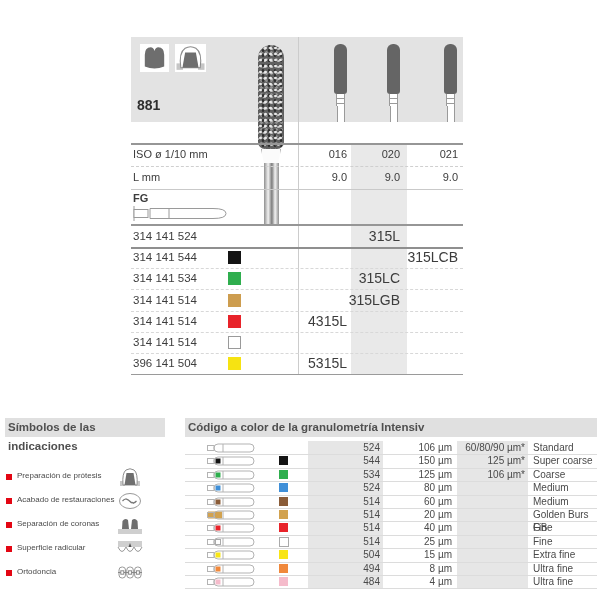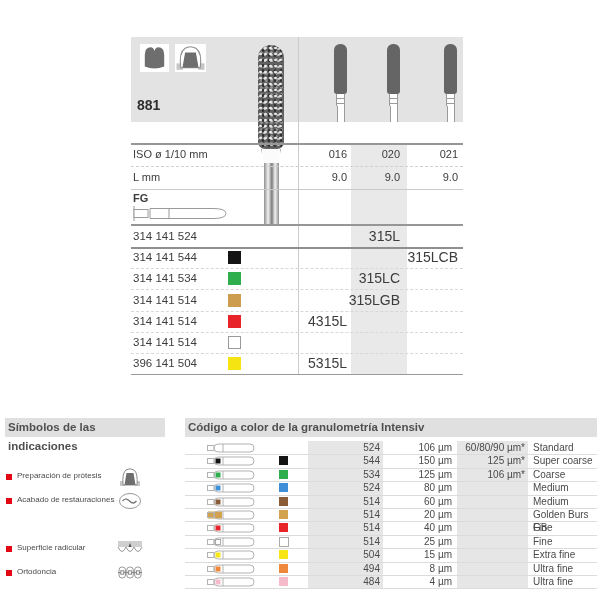--- a/index.html
+++ b/index.html
@@ -203,20 +203,29 @@
   <div class="sym-item" style="top:73px;">
     <span class="sym-bullet"></span>
     <span class="sym-label">Acabado de restauraciones</span>
     <svg class="sym-icon" width="26" height="24" viewBox="0 0 26 24">
       <ellipse cx="13" cy="12" rx="10.5" ry="7.5" fill="#fff" stroke="#999"></ellipse>
       <path d="M5.5 12 q3.5 -4 7 0 t7 0" fill="none" stroke="#777" stroke-width="1.2"></path>
       <path d="M9 9.5 l2 2 M15 13 l2 1.5" stroke="#777" stroke-width="1"></path>
     </svg>
   </div>
 
+  <div class="sym-item" style="top:97px;">
+    <span class="sym-bullet"></span>
+    <span class="sym-label">Separación de coronas</span>
+    <svg class="sym-icon" width="26" height="24" viewBox="0 0 26 24">
+      <rect x="1" y="16" width="24" height="5" fill="#cfcfcf"></rect>
+      <path d="M5 16 L5.5 8 Q8 4.5 11 7 L12 16 Z" fill="#6e6e6e"></path>
+      <path d="M21 16 L20.5 8 Q18 4.5 15 7 L14 16 Z" fill="#6e6e6e"></path>
+    </svg>
+  </div>
 
   <div class="sym-item" style="top:121px;">
     <span class="sym-bullet"></span>
     <span class="sym-label">Superficie radicular</span>
     <svg class="sym-icon" width="26" height="24" viewBox="0 0 26 24">
       <rect x="1" y="4" width="24" height="6" fill="#cfcfcf"></rect>
       <path d="M1 10 Q5 19 9 10 M9 10 Q13 19 17 10 M17 10 Q21 19 25 10" fill="none" stroke="#999"></path>
       <path d="M11.5 10 L13 6 L14.5 10 Z" fill="#555"></path>
     </svg>
   </div>

